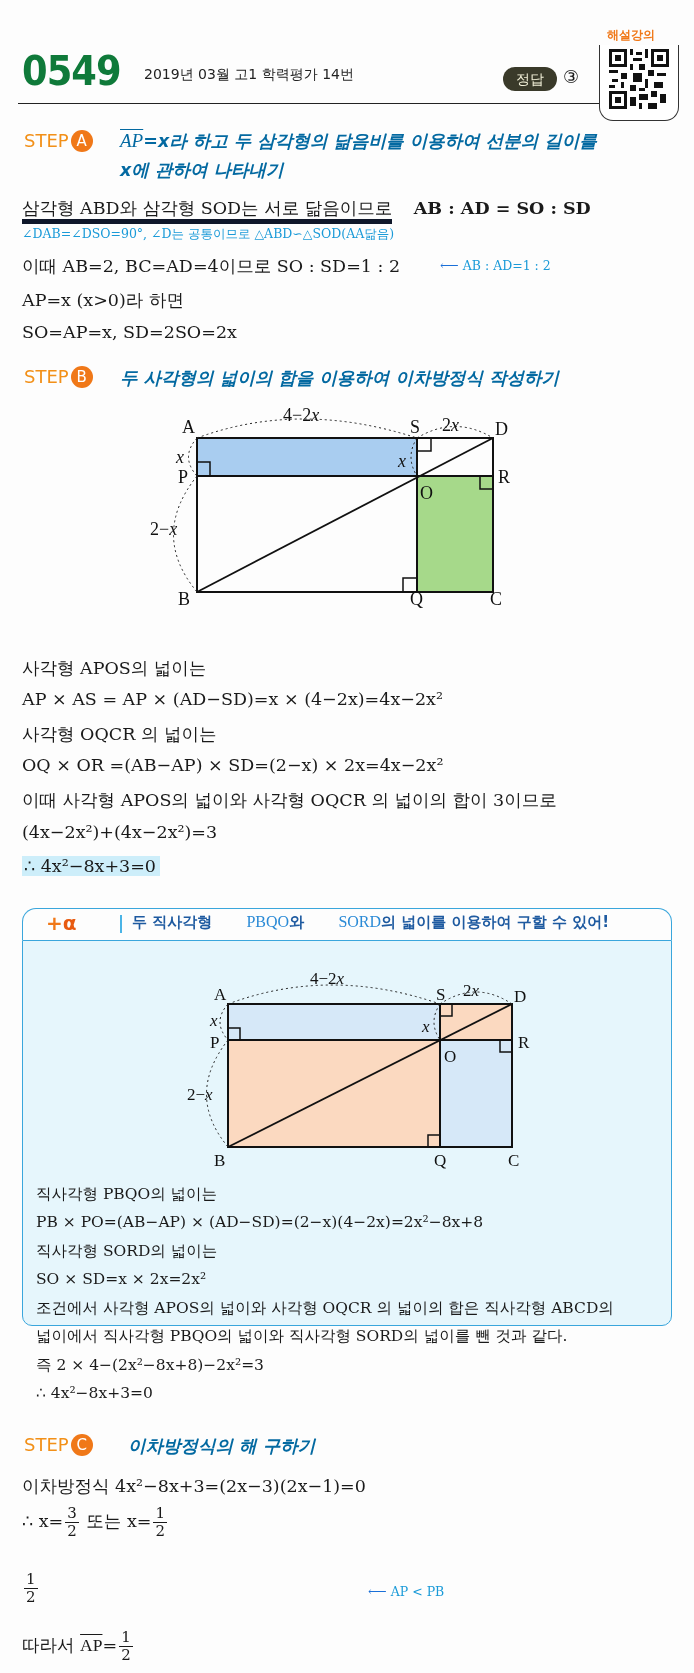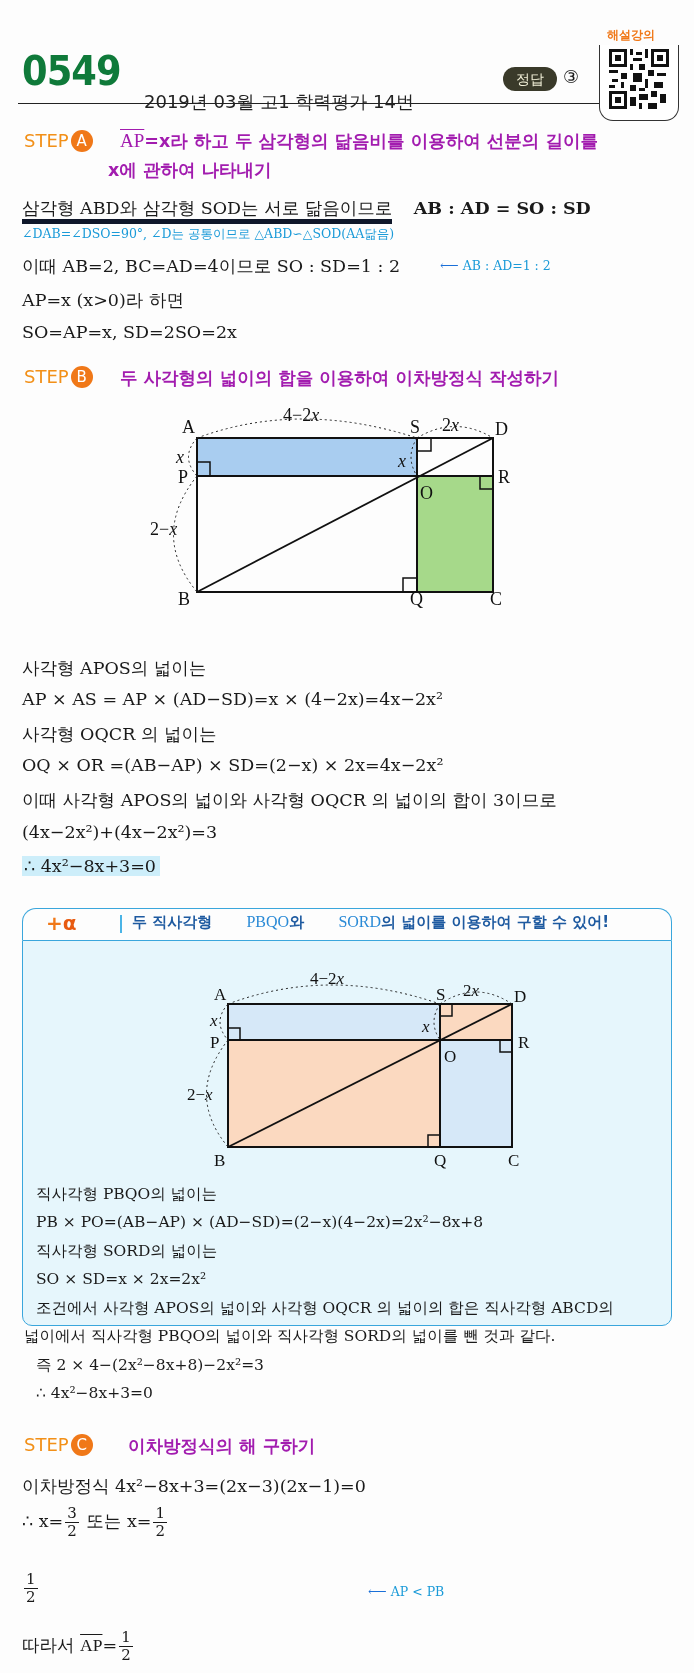--- a/index.html
+++ b/index.html
@@ -4,32 +4,32 @@
 <style>
   * { box-sizing: border-box; margin: 0; padding: 0; }
   html, body { width: 694px; height: 1673px; background: #fdfdfd; overflow: hidden; }
   body { position: relative; font-family: "DejaVu Serif", serif; color: #1a1a1a; }
   .abs { position: absolute; }
   .serif { font-family: "Liberation Serif", serif; }
   .ov { text-decoration: overline; }
 
   
   .qnum { left: 22px; top: 48px; font-family: "DejaVu Sans", sans-serif; font-weight: bold; font-size: 40px; color: #0f7a3a; letter-spacing: -1px; transform: scaleX(0.92); transform-origin: left; }
-  .qsrc { left: 144px; top: 66px; font-family: "DejaVu Sans", sans-serif; font-size: 18px; color: #222; margin-top: 24px; }
+  .qsrc { left: 144px; top: 66px; font-family: "DejaVu Sans", sans-serif; font-size: 14px; color: #222; }
   .ans-badge { left: 503px; top: 67px; width: 54px; height: 24px; background: #3a3a2a; color: #f2f0d8; border-radius: 12px; font-family: "DejaVu Sans", sans-serif; font-size: 14px; text-align: center; line-height: 24px; }
   .ans-val { left: 563px; top: 66px; font-size: 18px; font-family: "DejaVu Sans", sans-serif; }
   .hr { left: 18px; top: 103px; width: 590px; height: 1px; background: #222; }
   .qr-label { left: 607px; top: 27px; font-family: Liberation Serif, serif; font-weight: bold; font-size: 12px; color: #f07818; }
   .qr-box { left: 599px; top: 45px; width: 80px; height: 76px; border: 1.5px solid #333; border-top: none; border-radius: 0 0 14px 14px; background: #fff; }
   .qr { left: 609px; top: 48px; width: 60px; height: 62px; }
 
   
   .step { font-family: "DejaVu Sans", sans-serif; font-weight: normal; color: #f29018; font-size: 18px; }
   .step-circle { display: inline-block; width: 22px; height: 22px; border-radius: 50%; background: #f07818; color: #fff; text-align: center; line-height: 22px; font-size: 15px; margin-left: 2px; vertical-align: 1px; }
-  .step-title { font-family: "DejaVu Sans", sans-serif; font-weight: bold; font-size: 17.5px; color: #a21caf; }
+  .step-title { font-family: "DejaVu Sans", sans-serif; font-weight: bold; font-size: 17.5px; color: #0369a1; font-style: italic; }
 
   .line { font-size: 17.5px; white-space: nowrap; }
   .note { font-size: 12.5px; color: #1a9ad8; white-space: nowrap; }
   .blue-ul { border-bottom: 5px solid #0f172a; padding-bottom: 1px; }
   .hl { background: #cdeefa; padding: 0 4px 0 2px; }
   .arrow { color: #1a6fd8; font-size: 13px; }
 
   
   .tipbox-top { left: 22px; top: 908px; width: 650px; height: 32px; border: 1.5px solid #3aa6dc; border-bottom: none; border-radius: 14px 14px 0 0; }
   .tipbox { left: 22px; top: 940px; width: 650px; height: 386px; background: #e6f6fc; border: 1.5px solid #3aa6dc; border-radius: 0 0 10px 10px; }
@@ -93,21 +93,21 @@
       <rect x="4" y="11" width="1" height="2"></rect>
   </g>
 </svg>
 
 <div class="abs step" style="left:24px; top:130px;">
   <span>STEP</span><span class="step-circle">A</span>
 </div>
 <div class="abs step-title" style="left:120px; top:129px;">
   <span class="serif ov" style="font-weight:normal; font-size:19px;">AP</span><span>=x라 하고 두 삼각형의 닮음비를 이용하여 선분의 길이를</span>
 </div>
-<div class="abs step-title" style="left:108px; top:158px;text-align:right;">x에 관하여 나타내기</div>
+<div class="abs step-title" style="left:120px; top:158px;text-align:right;">x에 관하여 나타내기</div>
 
 <div class="abs line" style="left:22px; top:196px;">
   <span class="blue-ul">삼각형 ABD와 삼각형 SOD는 서로 닮음이므로</span>
   <span style="margin-left:16px;font-weight:bold;">AB : AD = SO : SD</span>
 </div>
 <div class="abs note" style="left:22px; top:226px;">∠DAB=∠DSO=90°, ∠D는 공통이므로 △ABD∽△SOD(AA닮음)</div>
 <div class="abs line" style="left:22px; top:254px;">이때 AB=2, BC=AD=4이므로 SO : SD=1 : 2</div>
 <div class="abs note" style="left:440px; top:258px;">
   <span class="arrow">⟵ </span><span>AB : AD=1 : 2</span>
 </div>
@@ -207,21 +207,21 @@
     <text x="252" y="72" font-style="italic">x</text>
     <text x="17" y="140">2−<tspan font-style="italic">x</tspan></text>
   </g>
 </svg>
 
 <div class="abs tline" style="left:36px; top:1184px;">직사각형 PBQO의 넓이는</div>
 <div class="abs tline" style="left:36px; top:1213px;">PB × PO=(AB−AP) × (AD−SD)=(2−x)(4−2x)=2x²−8x+8</div>
 <div class="abs tline" style="left:36px; top:1241px;text-align:right;">직사각형 SORD의 넓이는</div>
 <div class="abs tline" style="left:36px; top:1270px;">SO × SD=x × 2x=2x²</div>
 <div class="abs tline" style="left:36px; top:1298px;">조건에서 사각형 APOS의 넓이와 사각형 OQCR 의 넓이의 합은 직사각형 ABCD의</div>
-<div class="abs tline" style="left:24px; top:1326px;">넓이에서 직사각형 PBQO의 넓이와 직사각형 SORD의 넓이를 뺀 것과 같다.</div>
+<div class="abs tline" style="left:36px; top:1326px;">넓이에서 직사각형 PBQO의 넓이와 직사각형 SORD의 넓이를 뺀 것과 같다.</div>
 <div class="abs tline" style="left:36px; top:1355px;">즉 2 × 4−(2x²−8x+8)−2x²=3</div>
 <div class="abs tline" style="left:36px; top:1384px;">∴ 4x²−8x+3=0</div>
 
 <div class="abs step" style="left:24px; top:1434px;">
   <span>STEP</span><span class="step-circle">C</span>
 </div>
 <div class="abs step-title" style="left:128px; top:1434px;">이차방정식의 해 구하기</div>
 
 <div class="abs line" style="left:22px; top:1474px;">이차방정식 4x²−8x+3=(2x−3)(2x−1)=0</div>
 <div class="abs line" style="left:22px; top:1506px;">

